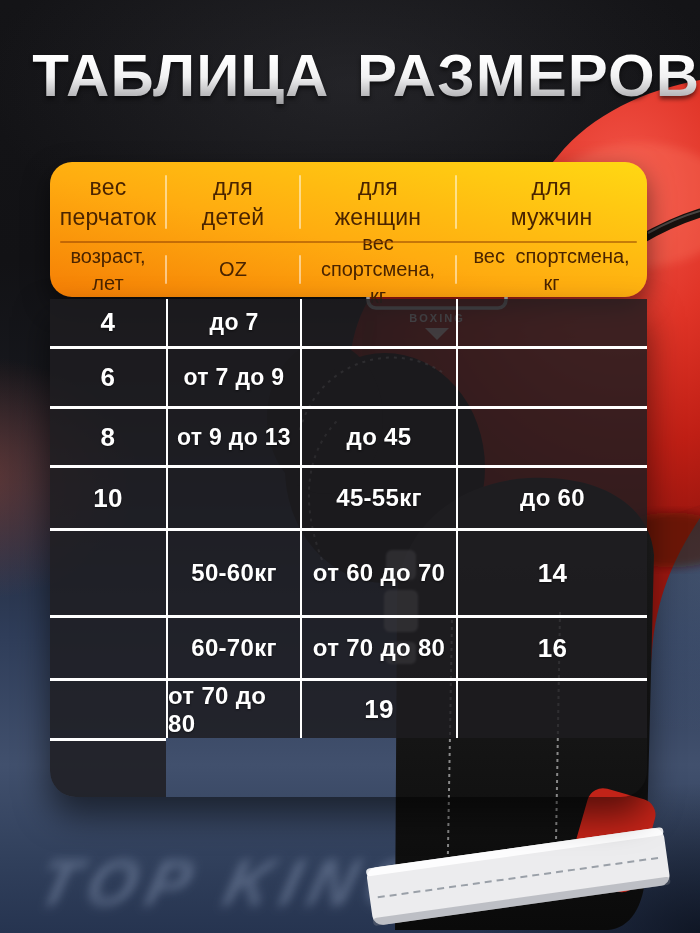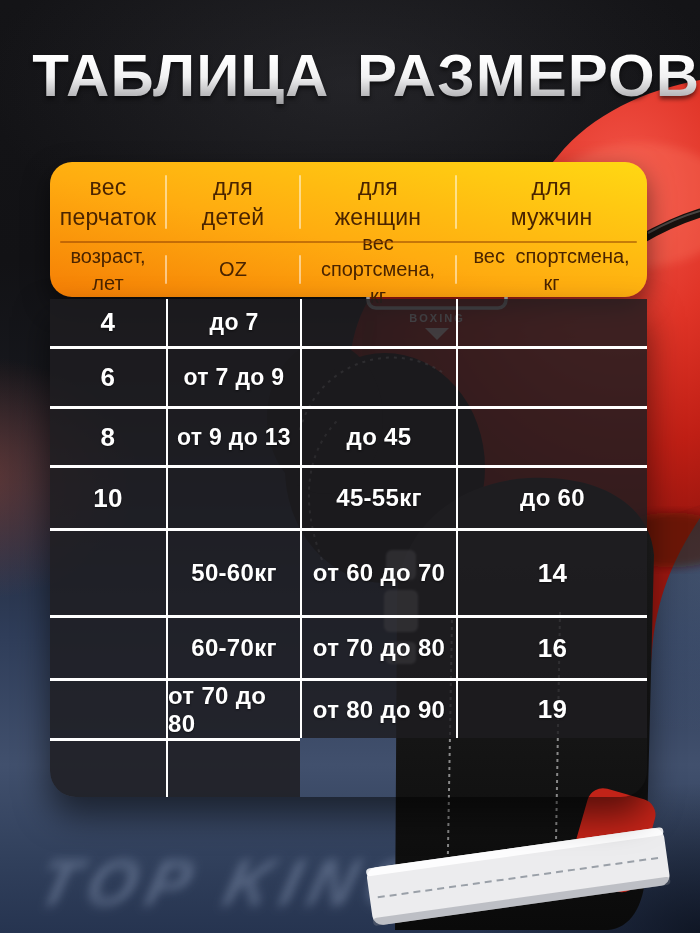--- a/index.html
+++ b/index.html
@@ -209,20 +209,19 @@
       <div class="bcell">от 60 до 70</div>
 
       <div class="bcell oz">14</div>
       <div class="bcell ch"></div>
       <div class="bcell">60-70кг</div>
       <div class="bcell">от 70 до 80</div>
 
       <div class="bcell oz">16</div>
       <div class="bcell ch"></div>
       <div class="bcell">от 70 до 80</div>
-      <div class="bcell">от 80 до 90</div>
 
       <div class="bcell oz">19</div>
       <div class="bcell ch"></div>
       <div class="bcell"></div>
     </div>
   </div>
 </div>
 
 </body></html>

